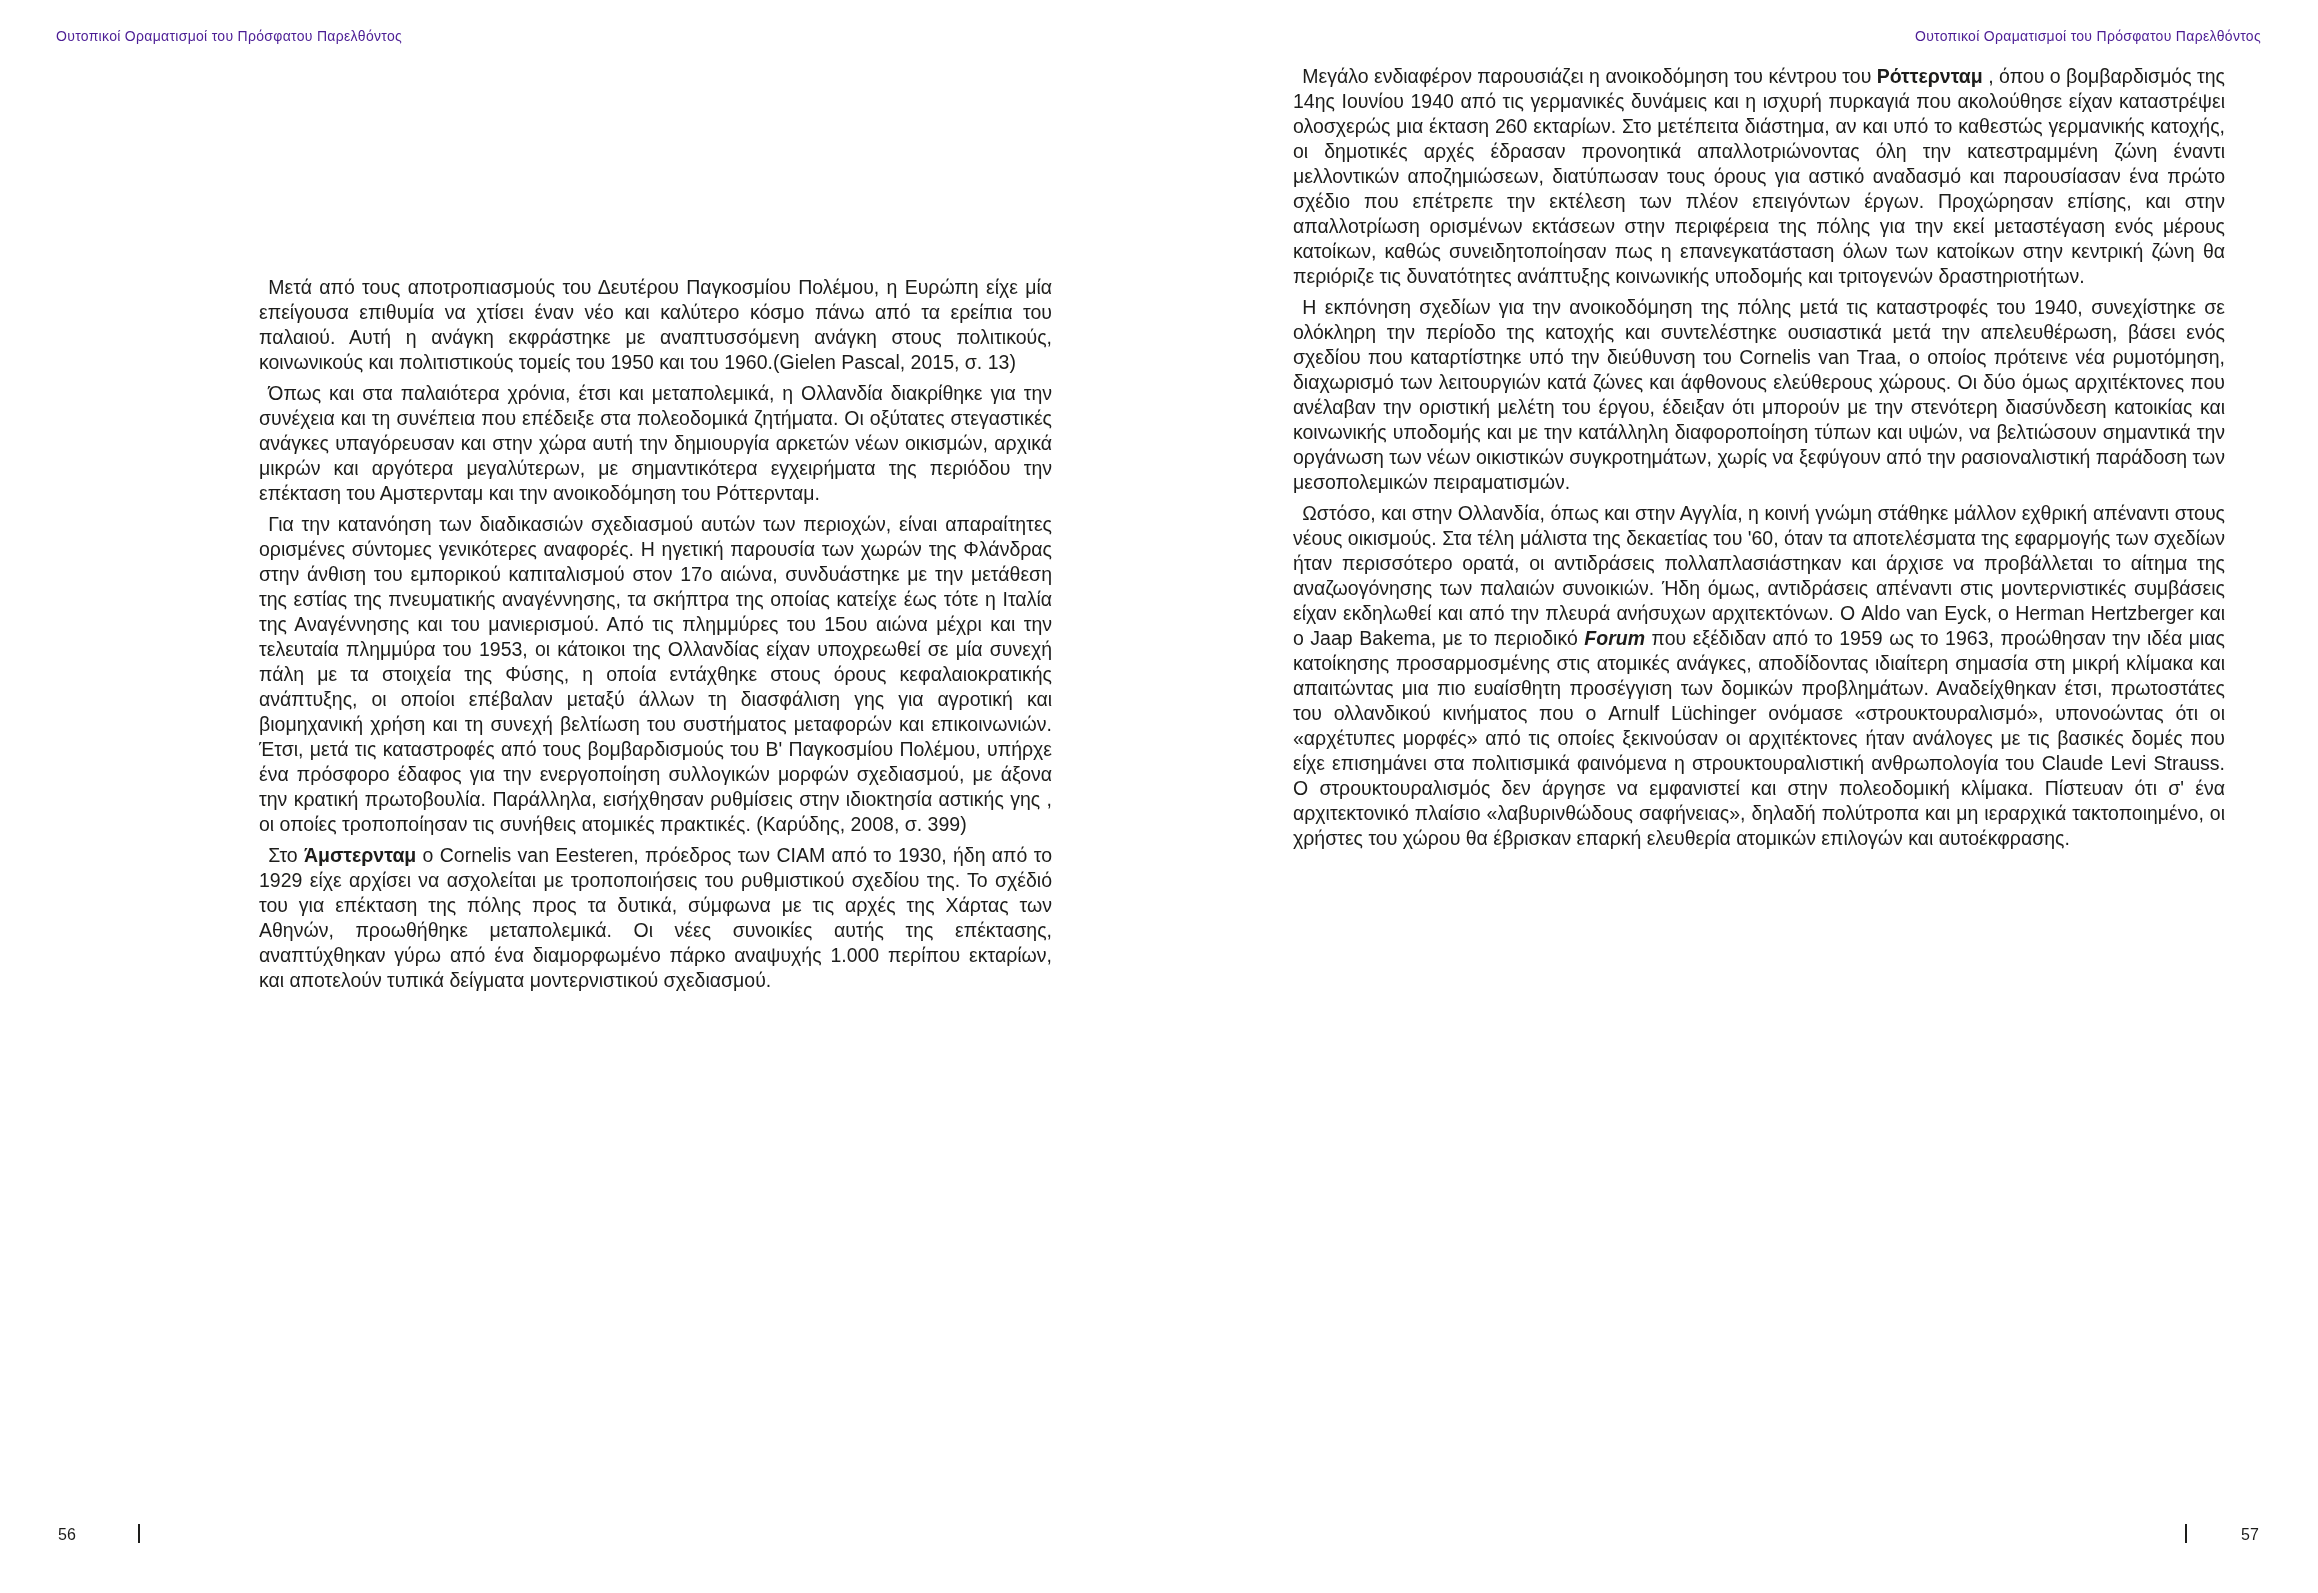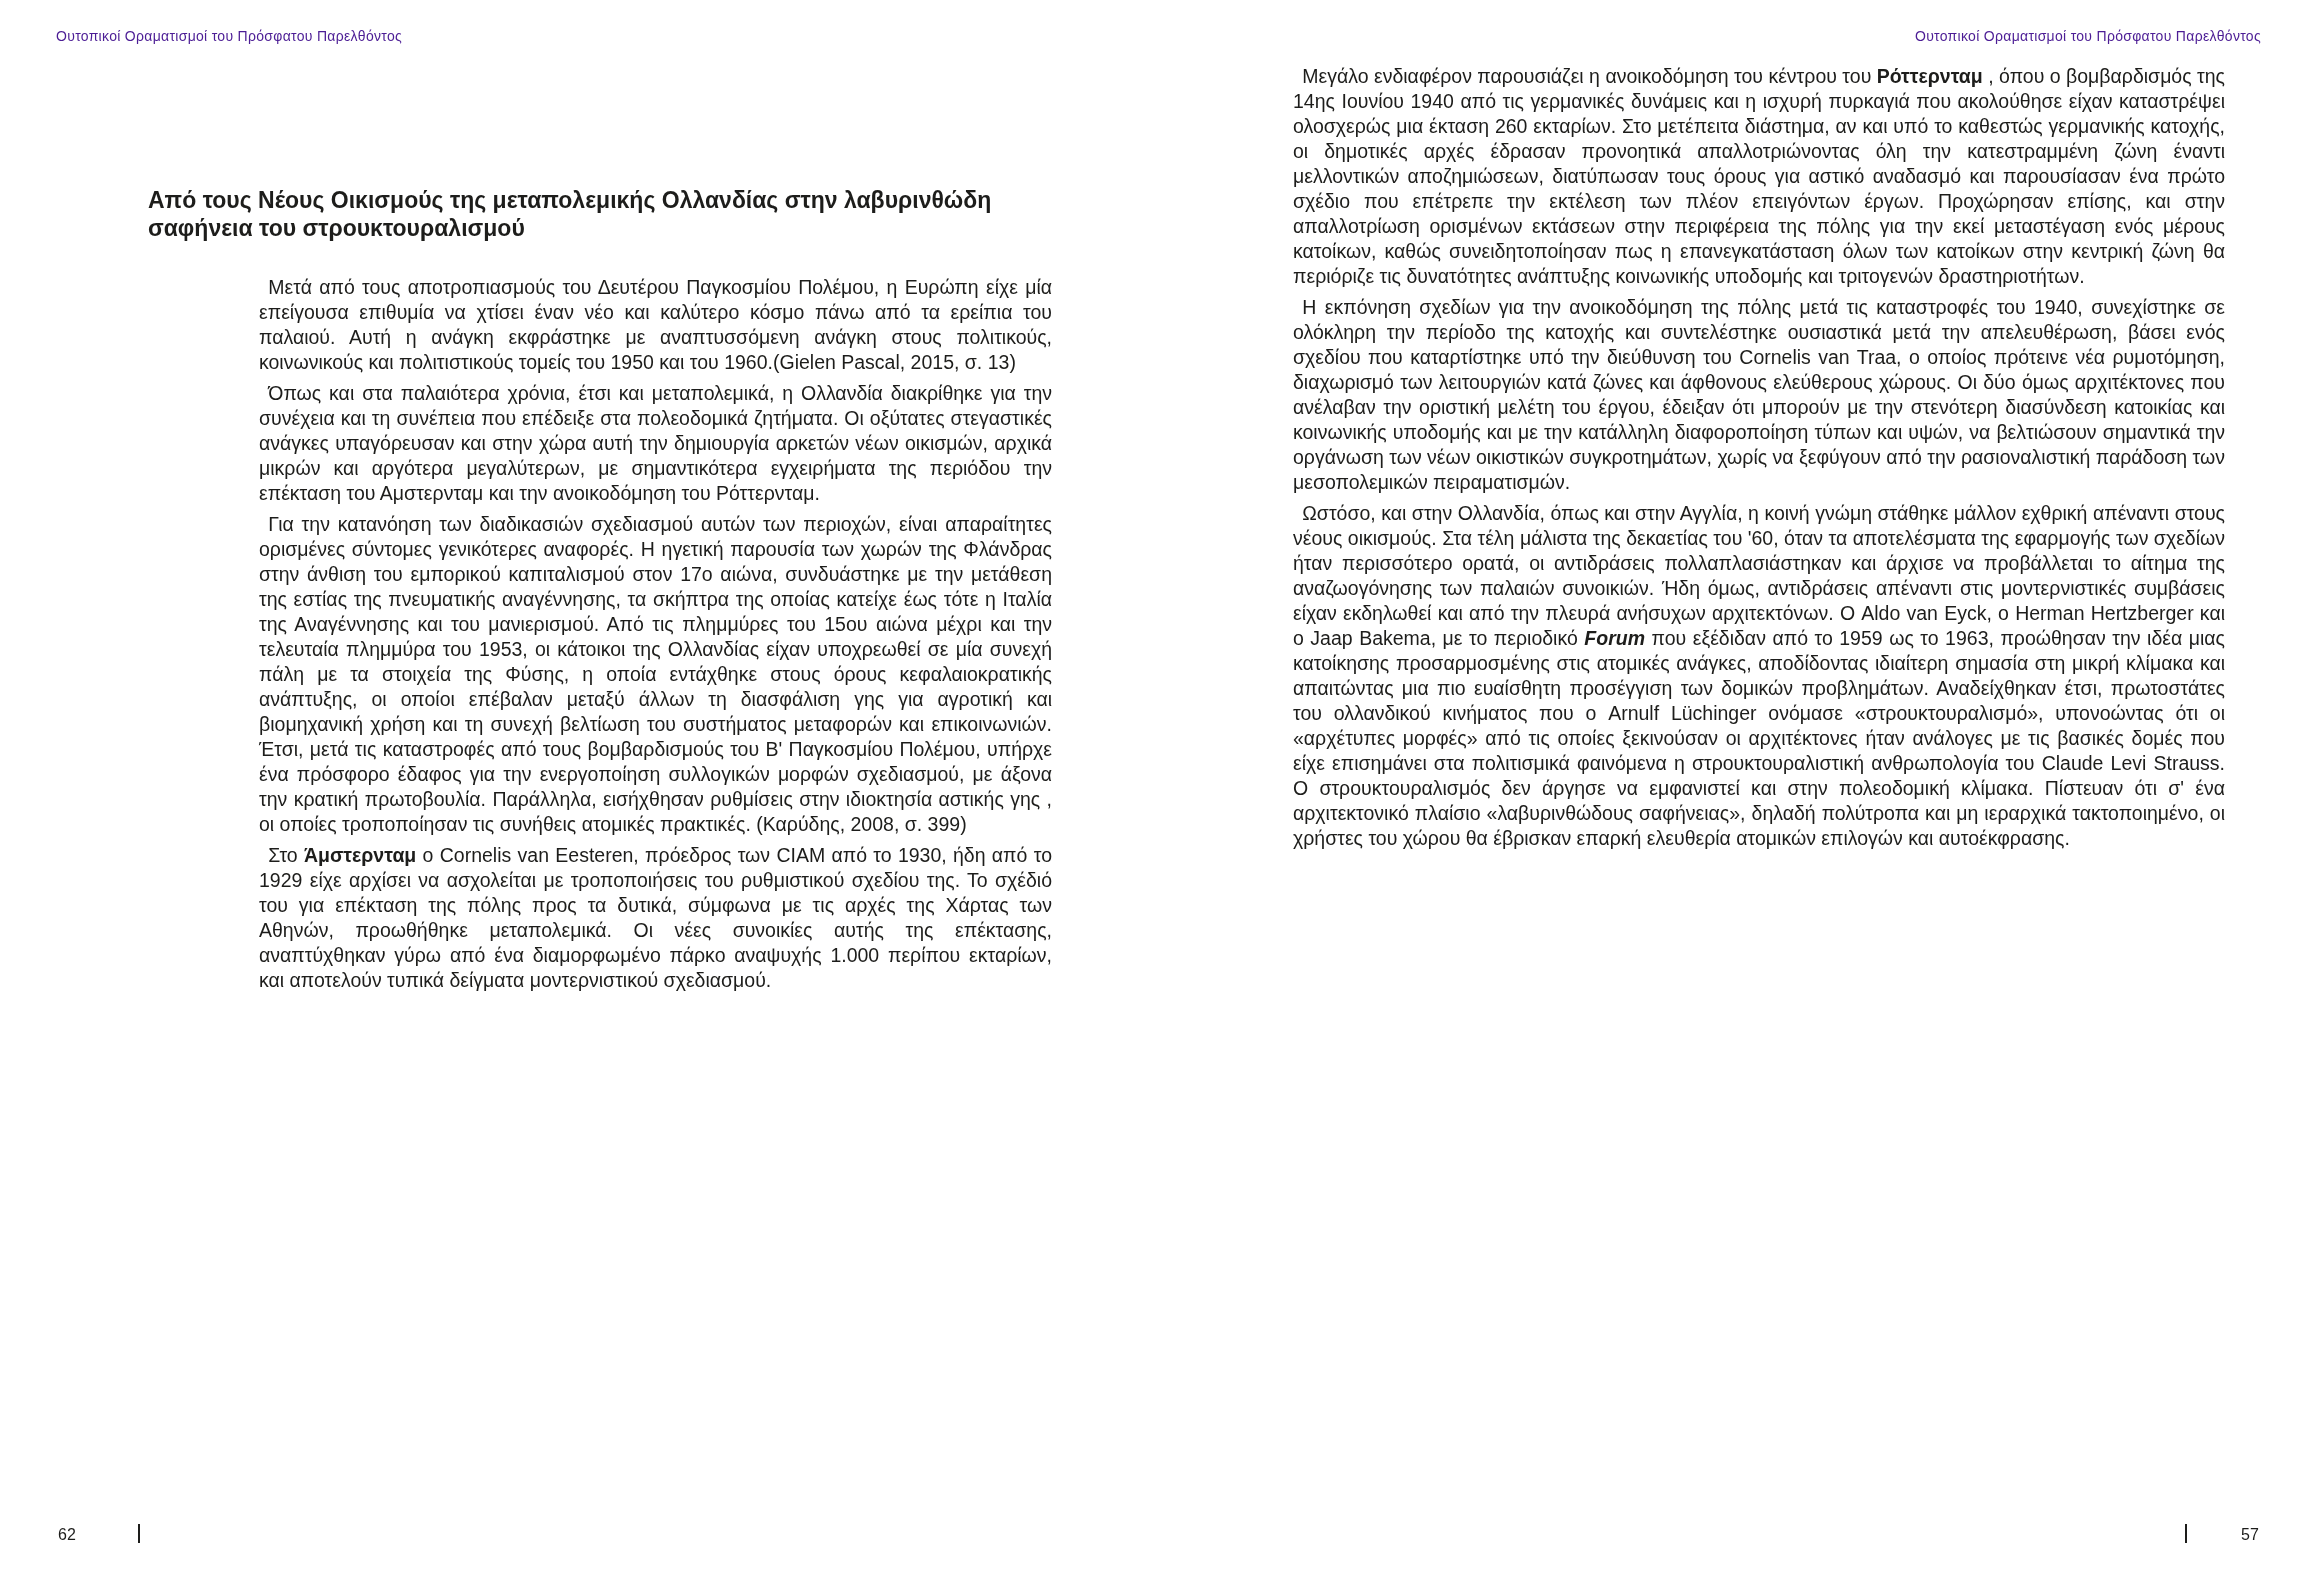--- a/index.html
+++ b/index.html
@@ -70,35 +70,34 @@
   .rule-right { left: 2185px; }
 </style>
 </head>
 <body>
 
 <div class="spread">
 
   <div class="running-header rh-left">Ουτοπικοί Οραματισμοί του Πρόσφατου Παρελθόντος</div>
   <div class="running-header rh-right">Ουτοπικοί Οραματισμοί του Πρόσφατου Παρελθόντος</div>
 
-  <h1 class="heading">Από τους Νέους Οικισμούς της μεταπολεμικής Ολλανδίας στην λαβυρινθώδη σαφήνεια του στρουκτουραλισμού</h1>
 
   <div class="body-col left-col">
     <p><span>Μετά από τους αποτροπιασμούς του Δευτέρου Παγκοσμίου Πολέμου, η Ευρώπη είχε μία επείγουσα επιθυμία να χτίσει έναν νέο και καλύτερο κόσμο πάνω από τα ερείπια του παλαιού. Αυτή η ανάγκη εκφράστηκε με αναπτυσσόμενη ανάγκη στους πολιτικούς, κοινωνικούς και πολιτιστικούς τομείς του 1950 και του 1960.(Gielen Pascal, 2015, σ. 13)</span></p>
     <p><span>Όπως και στα παλαιότερα χρόνια, έτσι και μεταπολεμικά, η Ολλανδία διακρίθηκε για την συνέχεια και τη συνέπεια που επέδειξε στα πολεοδομικά ζητήματα. Οι οξύτατες στεγαστικές ανάγκες υπαγόρευσαν και στην χώρα αυτή την δημιουργία αρκετών νέων οικισμών, αρχικά μικρών και αργότερα μεγαλύτερων, με σημαντικότερα εγχειρήματα της περιόδου την επέκταση του Αμστερνταμ και την ανοικοδόμηση του Ρόττερνταμ.</span></p>
     <p><span>Για την κατανόηση των διαδικασιών σχεδιασμού αυτών των περιοχών, είναι απαραίτητες ορισμένες σύντομες γενικότερες αναφορές. Η ηγετική παρουσία των χωρών της Φλάνδρας στην άνθιση του εμπορικού καπιταλισμού στον 17ο αιώνα, συνδυάστηκε με την μετάθεση της εστίας της πνευματικής αναγέννησης, τα σκήπτρα της οποίας κατείχε έως τότε η Ιταλία της Αναγέννησης και του μανιερισμού. Από τις πλημμύρες του 15ου αιώνα μέχρι και την τελευταία πλημμύρα του 1953, οι κάτοικοι της Ολλανδίας είχαν υποχρεωθεί σε μία συνεχή πάλη με τα στοιχεία της Φύσης, η οποία εντάχθηκε στους όρους κεφαλαιοκρατικής ανάπτυξης, οι οποίοι επέβαλαν μεταξύ άλλων τη διασφάλιση γης για αγροτική και βιομηχανική χρήση και τη συνεχή βελτίωση του συστήματος μεταφορών και επικοινωνιών. Έτσι, μετά τις καταστροφές από τους βομβαρδισμούς του Β' Παγκοσμίου Πολέμου, υπήρχε ένα πρόσφορο έδαφος για την ενεργοποίηση συλλογικών μορφών σχεδιασμού, με άξονα την κρατική πρωτοβουλία. Παράλληλα, εισήχθησαν ρυθμίσεις στην ιδιοκτησία αστικής γης , οι οποίες τροποποίησαν τις συνήθεις ατομικές πρακτικές. (Καρύδης, 2008, σ. 399)</span></p>
     <p><span>Στο </span><span class="b">Άμστερνταμ</span><span> ο Cornelis van Eesteren, πρόεδρος των CIAM από το 1930, ήδη από το 1929 είχε αρχίσει να ασχολείται με τροποποιήσεις του ρυθμιστικού σχεδίου της. Το σχέδιό του για επέκταση της πόλης προς τα δυτικά, σύμφωνα με τις αρχές της Χάρτας των Αθηνών, προωθήθηκε μεταπολεμικά. Οι νέες συνοικίες αυτής της επέκτασης, αναπτύχθηκαν γύρω από ένα διαμορφωμένο πάρκο αναψυχής 1.000 περίπου εκταρίων, και αποτελούν τυπικά δείγματα μοντερνιστικού σχεδιασμού.</span></p>
   </div>
 
   <div class="body-col right-col">
     <p><span>Μεγάλο ενδιαφέρον παρουσιάζει η ανοικοδόμηση του κέντρου του </span><span class="b">Ρόττερνταμ</span><span> , όπου ο βομβαρδισμός της 14ης Ιουνίου 1940 από τις γερμανικές δυνάμεις και η ισχυρή πυρκαγιά που ακολούθησε είχαν καταστρέψει ολοσχερώς μια έκταση 260 εκταρίων. Στο μετέπειτα διάστημα, αν και υπό το καθεστώς γερμανικής κατοχής, οι δημοτικές αρχές έδρασαν προνοητικά απαλλοτριώνοντας όλη την κατεστραμμένη ζώνη έναντι μελλοντικών αποζημιώσεων, διατύπωσαν τους όρους για αστικό αναδασμό και παρουσίασαν ένα πρώτο σχέδιο που επέτρεπε την εκτέλεση των πλέον επειγόντων έργων. Προχώρησαν επίσης, και στην απαλλοτρίωση ορισμένων εκτάσεων στην περιφέρεια της πόλης για την εκεί μεταστέγαση ενός μέρους κατοίκων, καθώς συνειδητοποίησαν πως η επανεγκατάσταση όλων των κατοίκων στην κεντρική ζώνη θα περιόριζε τις δυνατότητες ανάπτυξης κοινωνικής υποδομής και τριτογενών δραστηριοτήτων.</span></p>
     <p><span>Η εκπόνηση σχεδίων για την ανοικοδόμηση της πόλης μετά τις καταστροφές του 1940, συνεχίστηκε σε ολόκληρη την περίοδο της κατοχής και συντελέστηκε ουσιαστικά μετά την απελευθέρωση, βάσει ενός σχεδίου που καταρτίστηκε υπό την διεύθυνση του Cornelis van Traa, ο οποίος πρότεινε νέα ρυμοτόμηση, διαχωρισμό των λειτουργιών κατά ζώνες και άφθονους ελεύθερους χώρους. Οι δύο όμως αρχιτέκτονες που ανέλαβαν την οριστική μελέτη του έργου, έδειξαν ότι μπορούν με την στενότερη διασύνδεση κατοικίας και κοινωνικής υποδομής και με την κατάλληλη διαφοροποίηση τύπων και υψών, να βελτιώσουν σημαντικά την οργάνωση των νέων οικιστικών συγκροτημάτων, χωρίς να ξεφύγουν από την ρασιοναλιστική παράδοση των μεσοπολεμικών πειραματισμών.</span></p>
     <p><span>Ωστόσο, και στην Ολλανδία, όπως και στην Αγγλία, η κοινή γνώμη στάθηκε μάλλον εχθρική απέναντι στους νέους οικισμούς. Στα τέλη μάλιστα της δεκαετίας του '60, όταν τα αποτελέσματα της εφαρμογής των σχεδίων ήταν περισσότερο ορατά, οι αντιδράσεις πολλαπλασιάστηκαν και άρχισε να προβάλλεται το αίτημα της αναζωογόνησης των παλαιών συνοικιών. Ήδη όμως, αντιδράσεις απέναντι στις μοντερνιστικές συμβάσεις είχαν εκδηλωθεί και από την πλευρά ανήσυχων αρχιτεκτόνων. Ο Aldo van Eyck, ο Herman Hertzberger και ο Jaap Bakema, με το περιοδικό </span><span class="b i">Forum</span><span> που εξέδιδαν από το 1959 ως το 1963, προώθησαν την ιδέα μιας κατοίκησης προσαρμοσμένης στις ατομικές ανάγκες, αποδίδοντας ιδιαίτερη σημασία στη μικρή κλίμακα και απαιτώντας μια πιο ευαίσθητη προσέγγιση των δομικών προβλημάτων. Αναδείχθηκαν έτσι, πρωτοστάτες του ολλανδικού κινήματος που ο Arnulf Lüchinger ονόμασε «στρουκτουραλισμό», υπονοώντας ότι οι «αρχέτυπες μορφές» από τις οποίες ξεκινούσαν οι αρχιτέκτονες ήταν ανάλογες με τις βασικές δομές που είχε επισημάνει στα πολιτισμικά φαινόμενα η στρουκτουραλιστική ανθρωπολογία του Claude Levi Strauss. Ο στρουκτουραλισμός δεν άργησε να εμφανιστεί και στην πολεοδομική κλίμακα. Πίστευαν ότι σ' ένα αρχιτεκτονικό πλαίσιο «λαβυρινθώδους σαφήνειας», δηλαδή πολύτροπα και μη ιεραρχικά τακτοποιημένο, οι χρήστες του χώρου θα έβρισκαν επαρκή ελευθερία ατομικών επιλογών και αυτοέκφρασης.</span></p>
   </div>
 
-  <span class="page-num pagenum-left">62</span>
+  <span class="page-num pagenum-left">56</span>
   <span class="folio-rule rule-left"></span>
 
   <span class="folio-rule rule-right"></span>
   <span class="page-num pagenum-right">57</span>
 
 </div>
 
 
 </body></html>

